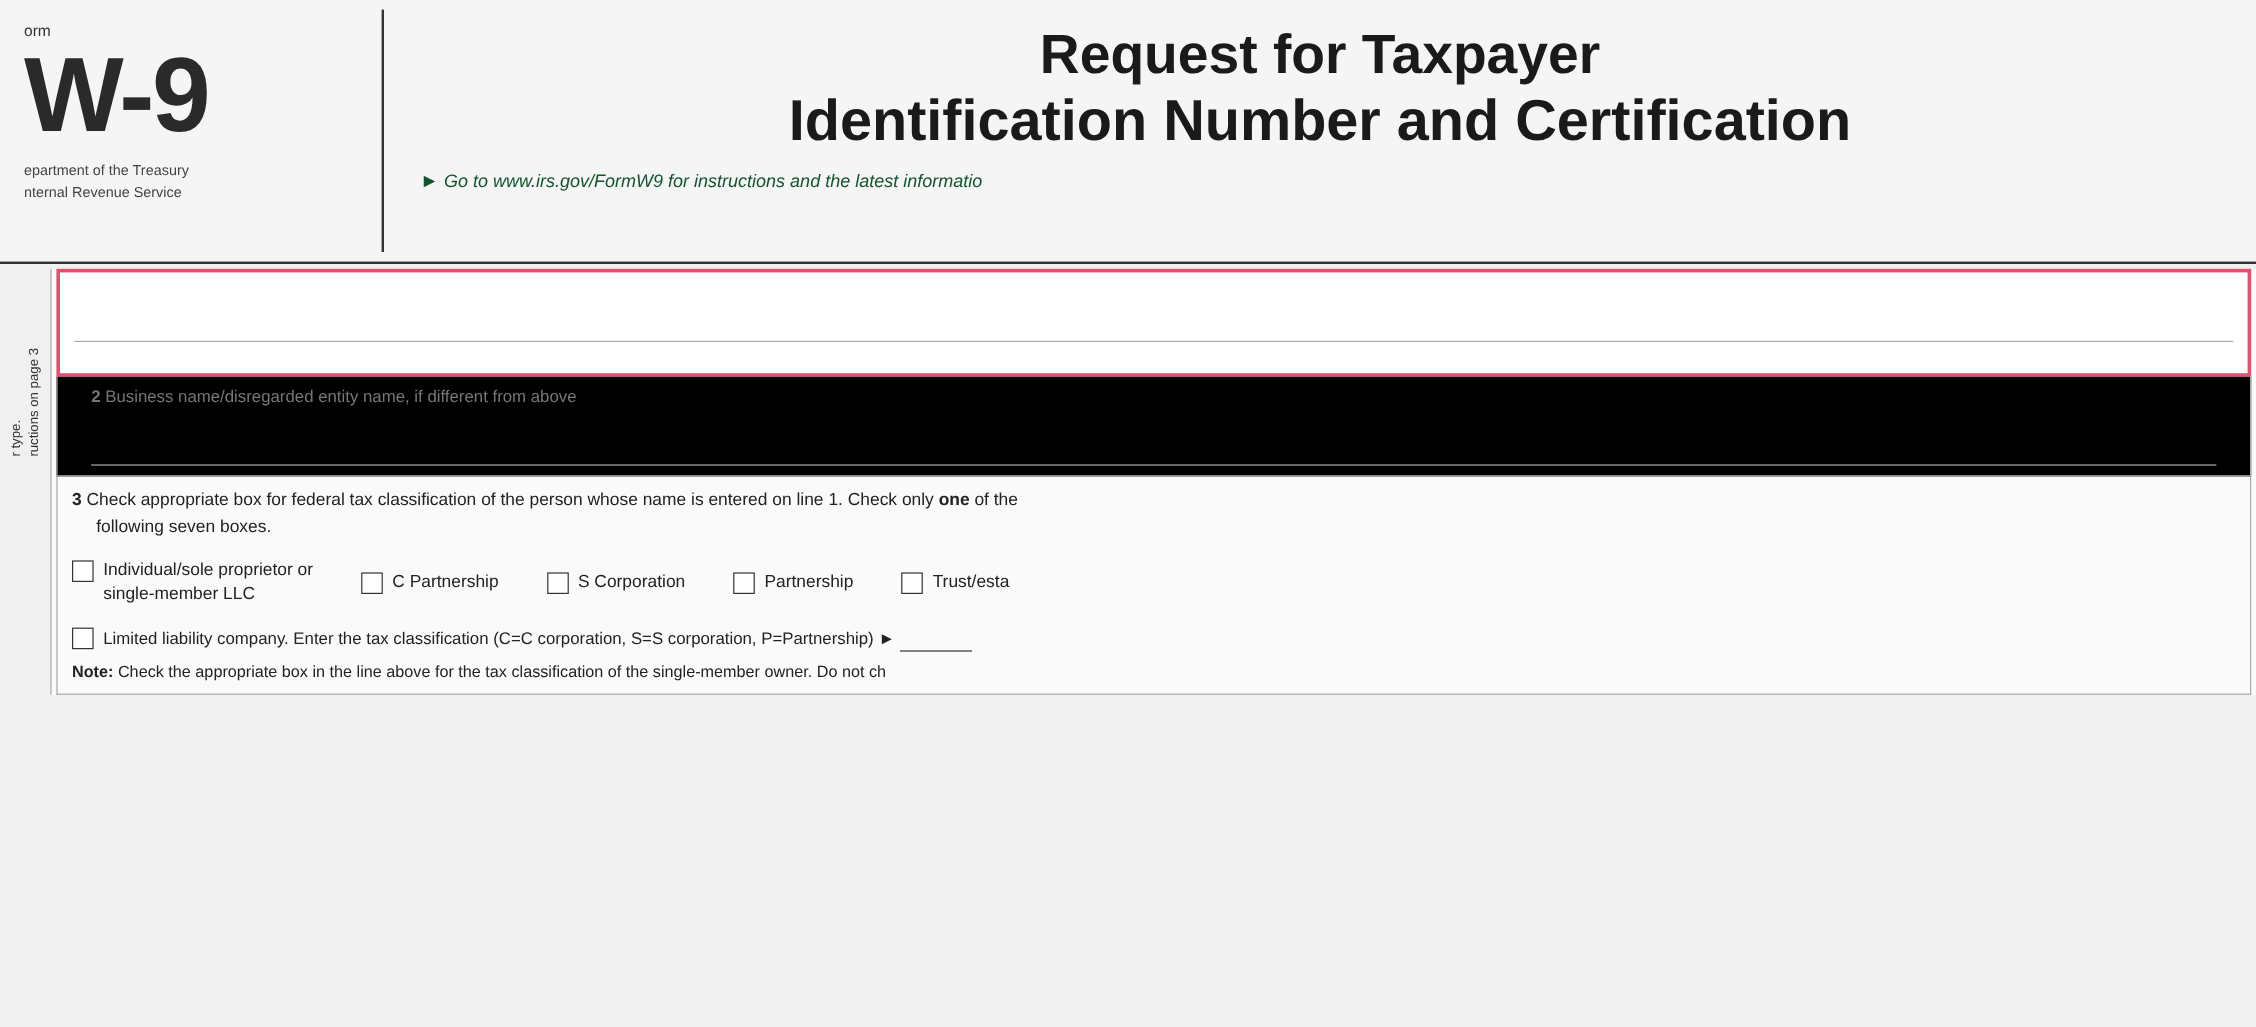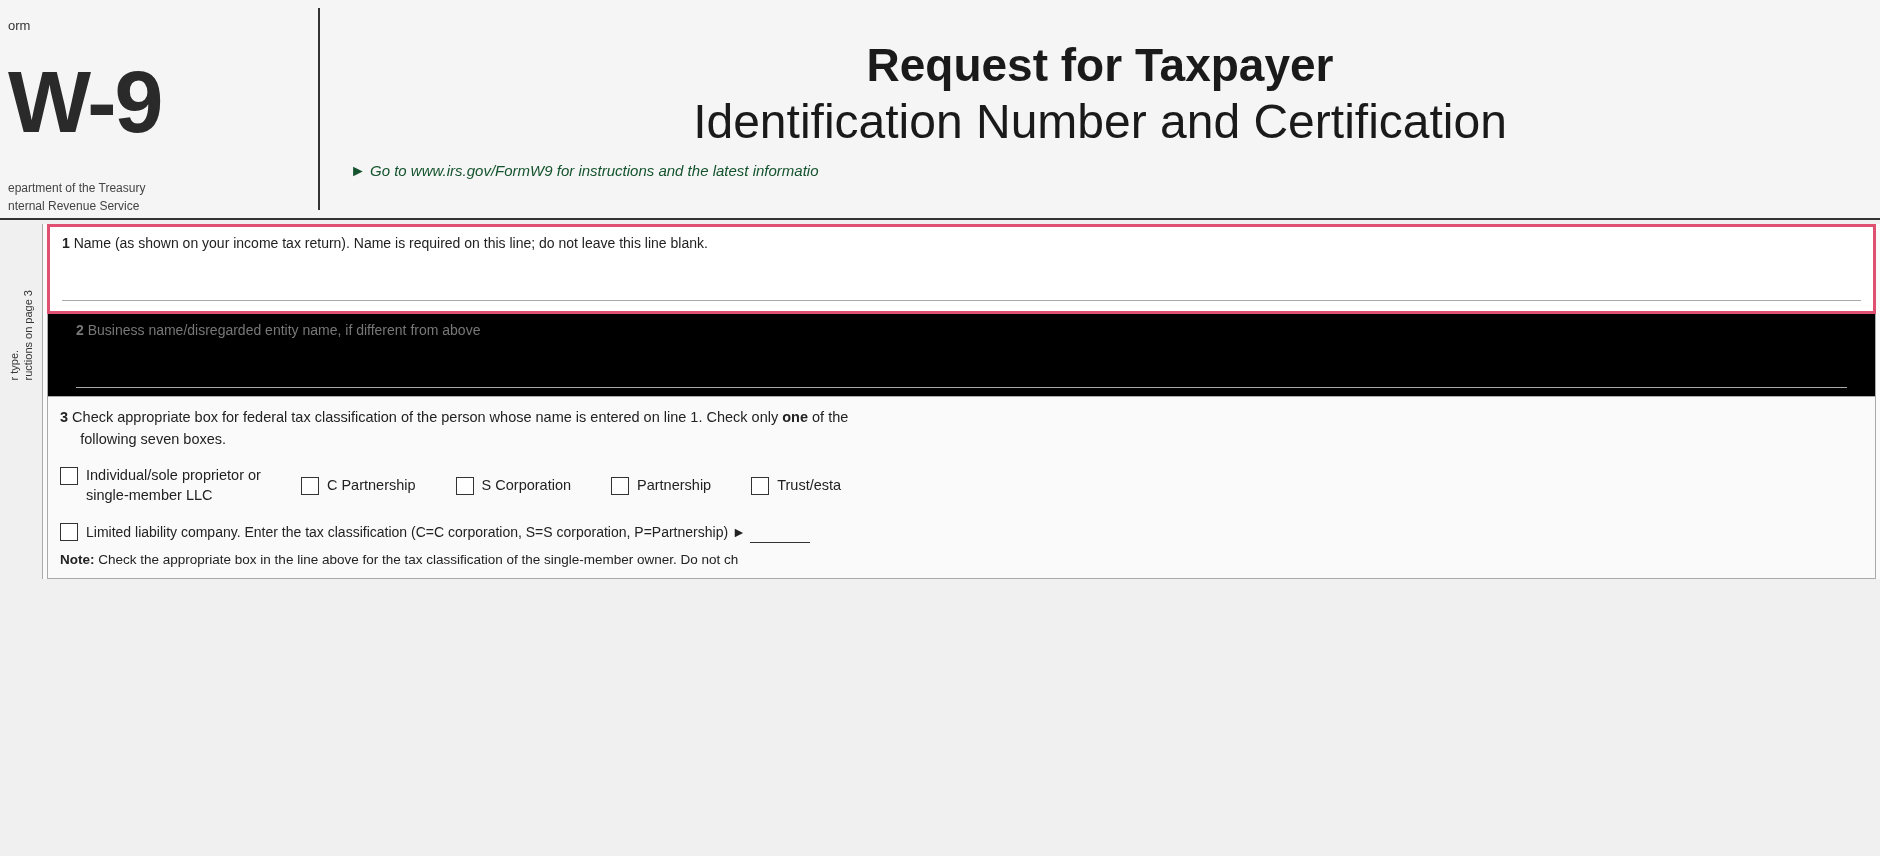--- a/index.html
+++ b/index.html
@@ -27,26 +27,25 @@
       display: flex;
       align-items: stretch;
       border-bottom: 2px solid #333;
       background: #f5f5f5;
       padding: 8px 0;
       height: 220px;
     }
 
     .header-left {
       width: 320px;
-      padding: 10px 8px;
+      padding: 10px 20px;
       border-right: 2px solid #333;
       display: flex;
       flex-direction: column;
       justify-content: flex-start;
-      gap: 23px;
     }
 
     .form-label-small {
       font-size: 13px;
       color: #333;
       margin-bottom: 2px;
     }
 
     .form-number {
       font-size: 88px;
@@ -61,34 +60,33 @@
       color: #444;
       margin-top: 10px;
       line-height: 1.5;
     }
 
     .header-right {
       flex: 1;
       padding: 10px 30px;
       display: flex;
       flex-direction: column;
-      justify-content: center;
     }
 
     .form-title {
       font-size: 46px;
       font-weight: 700;
       color: #1a1a1a;
       text-align: center;
       line-height: 1.2;
     }
 
     .form-subtitle {
       font-size: 48px;
-      font-weight: 400;
+      font-weight: 700;
       color: #1a1a1a;
       text-align: center;
       line-height: 1.2;
     }
 
     .irs-url {
       font-size: 15px;
       color: #14532d;
       margin-top: 12px;
       text-align: left;
@@ -283,24 +281,20 @@
   <div class="sidebar-text">
     <div class="rotated-label">
       <span>r type.</span><br>
       <span>ructions on page 3</span>
     </div>
   </div>
 
   <div class="form-body">
 
     <div class="field-1">
-      <div class="field-label">
-        <strong>1</strong>
-        <span>Name (as shown on your income tax return). Name is required on this line; do not leave this line blank.</span>
-      </div>
       <div class="field-input-area"></div>
     </div>
 
     <div class="field-2">
       <div class="field-2-label">
         <strong>2</strong>
         <span>Business name/disregarded entity name, if different from above</span>
       </div>
       <div class="field-input-area"></div>
     </div>

